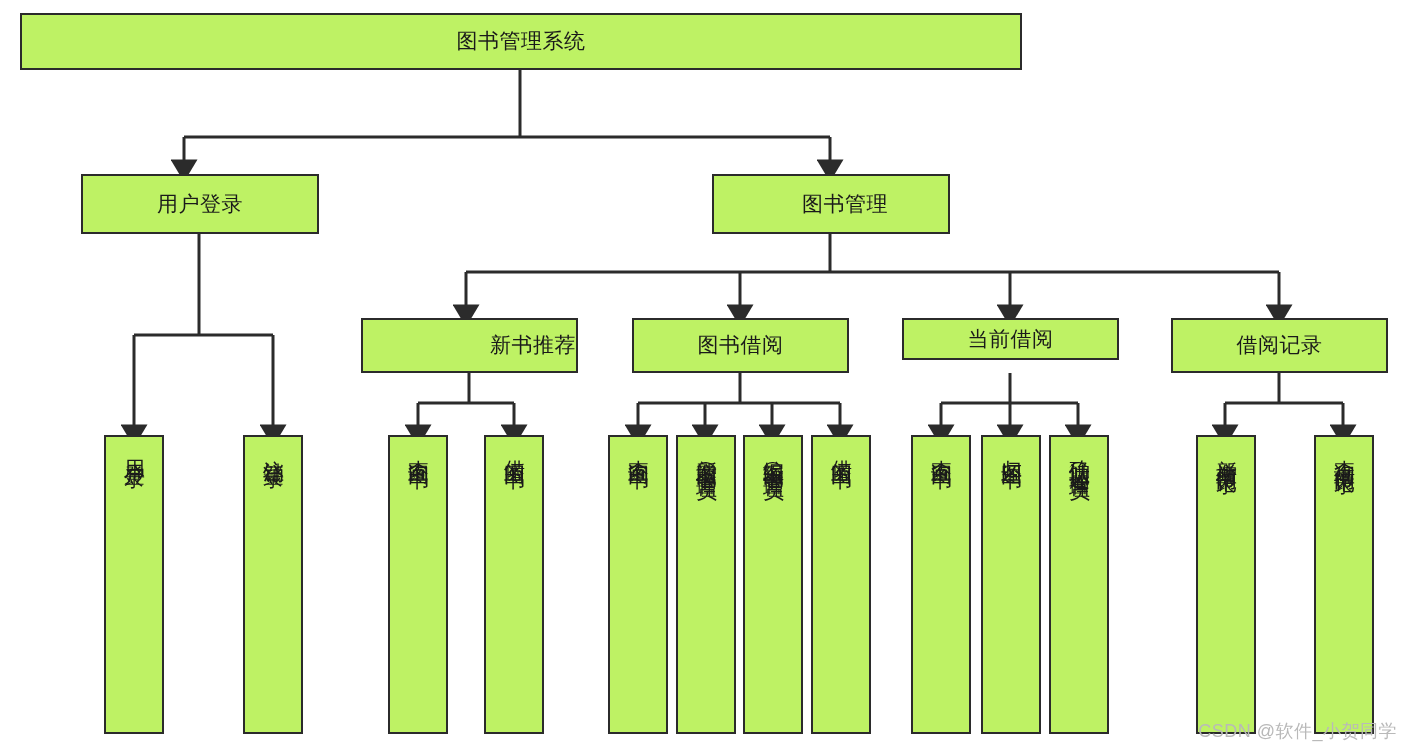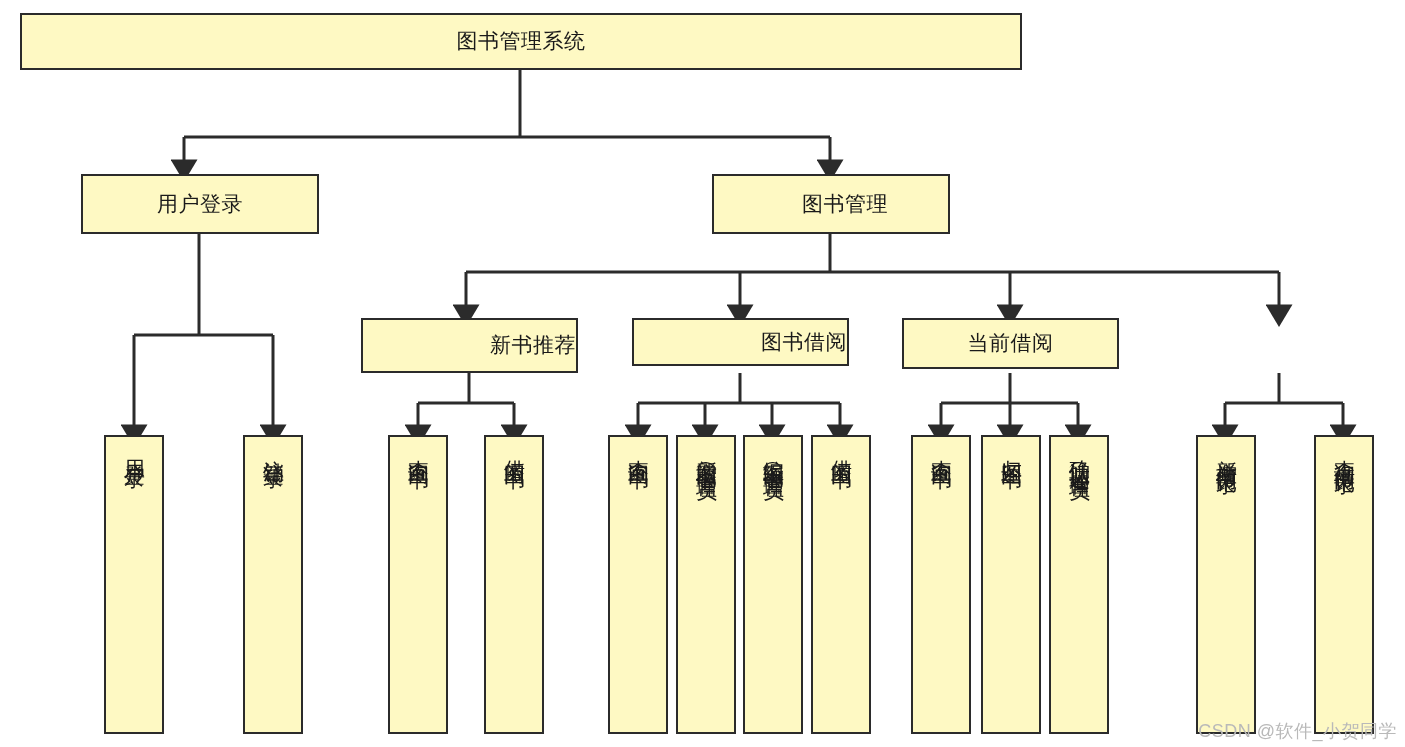--- a/index.html
+++ b/index.html
@@ -14,21 +14,21 @@
     position: relative;
     width: 1405px;
     height: 747px;
     background: #ffffff;
     overflow: hidden;
   }
   .node {
     position: absolute;
     box-sizing: border-box;
     border: 2.5px solid #2b2b2b;
-    background: #fef9c3;
+    background: #bef264;
     display: flex;
     align-items: center;
     justify-content: center;
     color: #1a1a1a;
   }
   .node-label {
     display: block;
     text-align: center;
     line-height: 1.18;
     white-space: nowrap;
@@ -131,25 +131,28 @@
   <div class="node h-node" style="left:81px; top:174px; width:238px; height:60px;">
     <span class="node-label">用户登录</span>
   </div>
   <div class="node h-node" style="left:712px; top:174px; width:238px; height:60px;padding-left:28px;">
     <span class="node-label">图书管理</span>
   </div>
 
   <div class="node h-node" style="left:361px; top:318px; width:217px; height:55px;justify-content:flex-end;">
     <span class="node-label">新书推荐</span>
   </div>
-  <div class="node h-node" style="left:632px; top:318px; width:217px; height:48px;justify-content:flex-end;">
+  <div class="node h-node" style="left:632px; top:318px; width:217px; height:55px;">
     <span class="node-label">图书借阅</span>
   </div>
-  <div class="node h-node" style="left:902px; top:318px; width:217px; height:51px;">
+  <div class="node h-node" style="left:902px; top:318px; width:217px; height:42px;">
     <span class="node-label">当前借阅</span>
+  </div>
+  <div class="node h-node" style="left:1171px; top:318px; width:217px; height:55px;">
+    <span class="node-label">借阅记录</span>
   </div>
 
   <div class="node v-node" style="left:104px; top:435px; width:60px; height:299px;">
     <span class="node-label">用户登录</span>
   </div>
   <div class="node v-node" style="left:243px; top:435px; width:60px; height:299px;">
     <span class="node-label">注销登录</span>
   </div>
 
   <div class="node v-node" style="left:388px; top:435px; width:60px; height:299px;">

